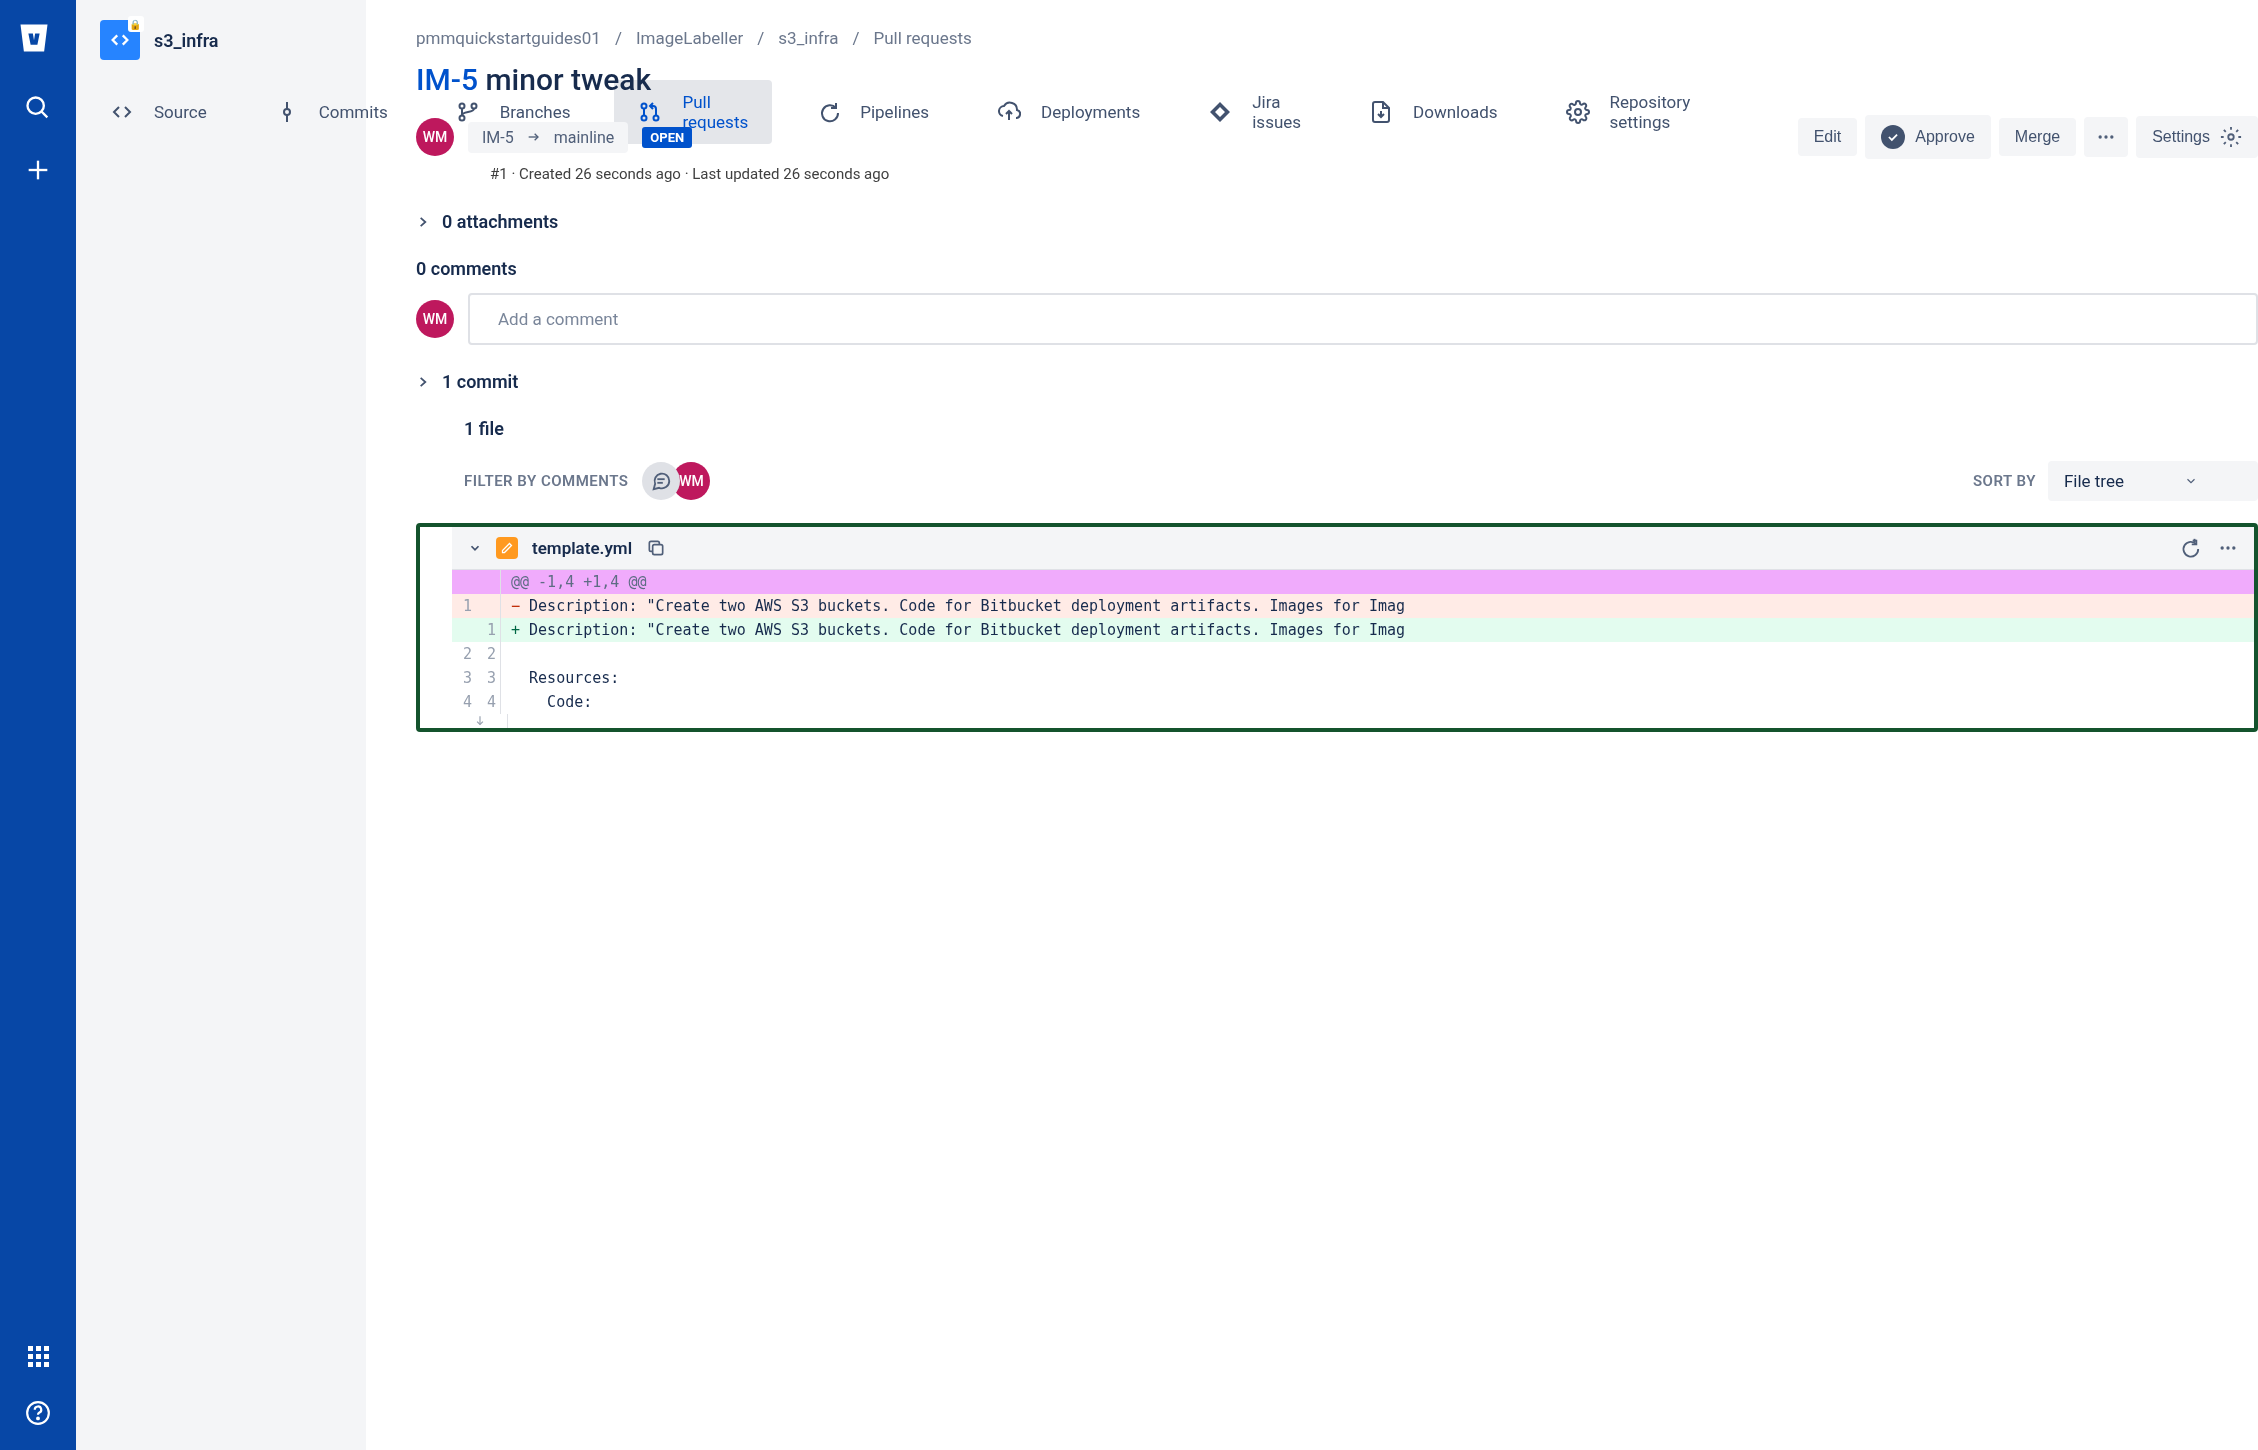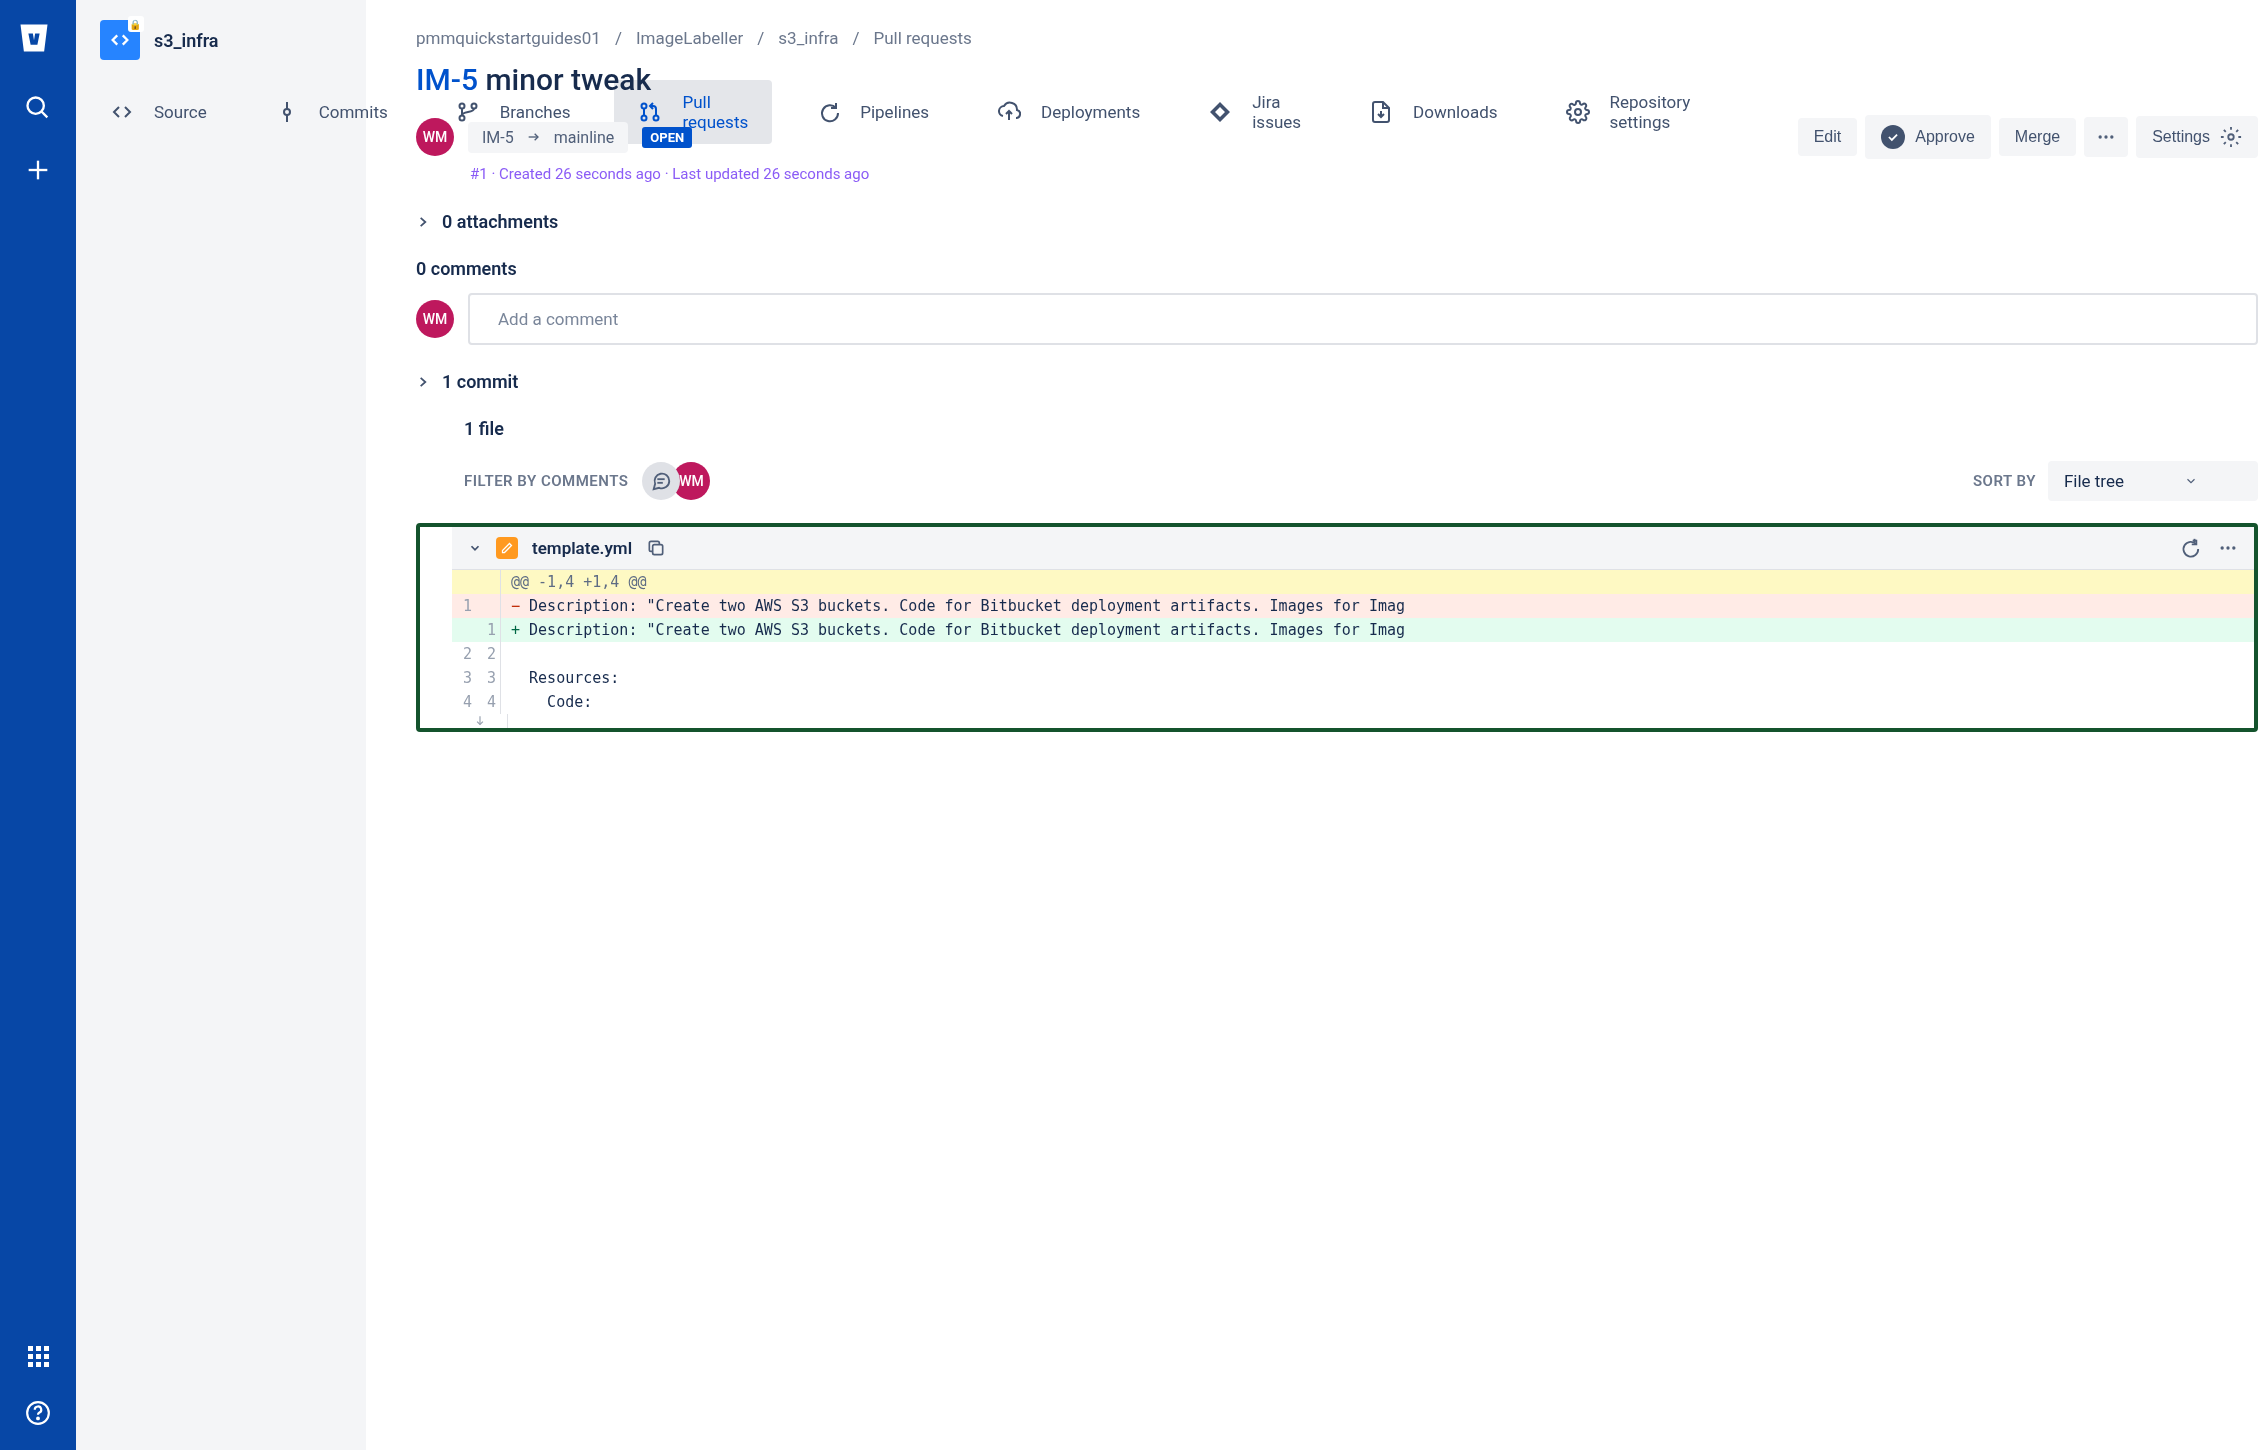--- a/index.html
+++ b/index.html
@@ -37,21 +37,21 @@
 .avatar { width: 38px; height: 38px; border-radius: 50%; background: #be185d; color: #fff; display: flex; align-items: center; justify-content: center; font-size: 14px; font-weight: 500; }
 .branchbox { display: flex; align-items: center; gap: 12px; background: #F4F5F7; padding: 6px 14px; border-radius: 4px; }
 .branch-name { color: #505F79; font-size: 16px; }
 .badge-open { background: #0052CC; color: #fff; font-size: 13px; font-weight: 700; padding: 3px 8px; border-radius: 3px; }
 
 .actions { margin-left: auto; display: flex; gap: 8px; align-items: center; }
 .btn { background: #F4F5F7; border: none; padding: 10px 16px; border-radius: 4px; font-size: 16px; color: #42526E; cursor: pointer; font-weight: 500; display: flex; align-items: center; gap: 10px; }
 .check-circle { width: 24px; height: 24px; background: #42526E; border-radius: 50%; display: flex; align-items: center; justify-content: center; color: #fff; }
 .btn-more { padding: 10px 12px; }
 
-.pr-submeta { color: #8b5cf6; font-size: 15px; margin-left: 54px; margin-bottom: 28px; }
+.pr-submeta { color: #404040; font-size: 15px; margin-left: 74px; margin-bottom: 28px; }
 
 .section-title { font-size: 18px; font-weight: 600; margin-bottom: 14px; }
 .section { margin-bottom: 26px; }
 .desc-placeholder { color: #7A869A; font-size: 17px; padding: 4px 0; }
 
 .expand-row { display: flex; align-items: center; gap: 12px; font-size: 18px; font-weight: 600; cursor: pointer; }
 
 .comment-box-row { display: flex; align-items: center; gap: 14px; margin-top: 14px; }
 .comment-input { flex: 1; border: 2px solid #DFE1E6; border-radius: 4px; padding: 14px 28px; font-size: 17px; color: #7A869A; background: #fff; }
 
@@ -71,21 +71,21 @@
 .diff-actions { margin-left: auto; display: flex; gap: 18px; align-items: center; }
 
 .diff-body { font-family: SFMono-Regular, Consolas, monospace; font-size: 15px; overflow-x: auto; }
 .diff-body::-webkit-scrollbar { height: 10px; }
 .diff-body::-webkit-scrollbar-thumb { background: #C1C7D0; border-radius: 5px; }
 .diff-body::-webkit-scrollbar-track { background: #F4F5F7; }
 .diff-row { display: flex; white-space: pre; min-width: max-content; }
 .lineno { width: 24px; text-align: right; padding: 3px 4px; color: #97A0AF; user-select: none; flex-shrink: 0; }
 .linenos { border-right: 1px solid #DFE1E6; display: flex; flex-shrink: 0; }
 .linecontent { padding: 3px 10px; flex: 1; }
-.hunk { background: #fef9c3; color: #5E6C84; }
+.hunk { background: #f0abfc; color: #5E6C84; }
 .del { background: #FFEBE6; }
 .del .linecontent::before { content: "− "; color: #BF2600; }
 .add { background: #E3FCEF; }
 .add .linecontent::before { content: "+ "; color: #006644; }
 .ctx .linecontent::before { content: "  "; }
 .expand-btn-row .linenos { justify-content: center; width: 56px; }
 </style>
 </head>
 <body>
 

